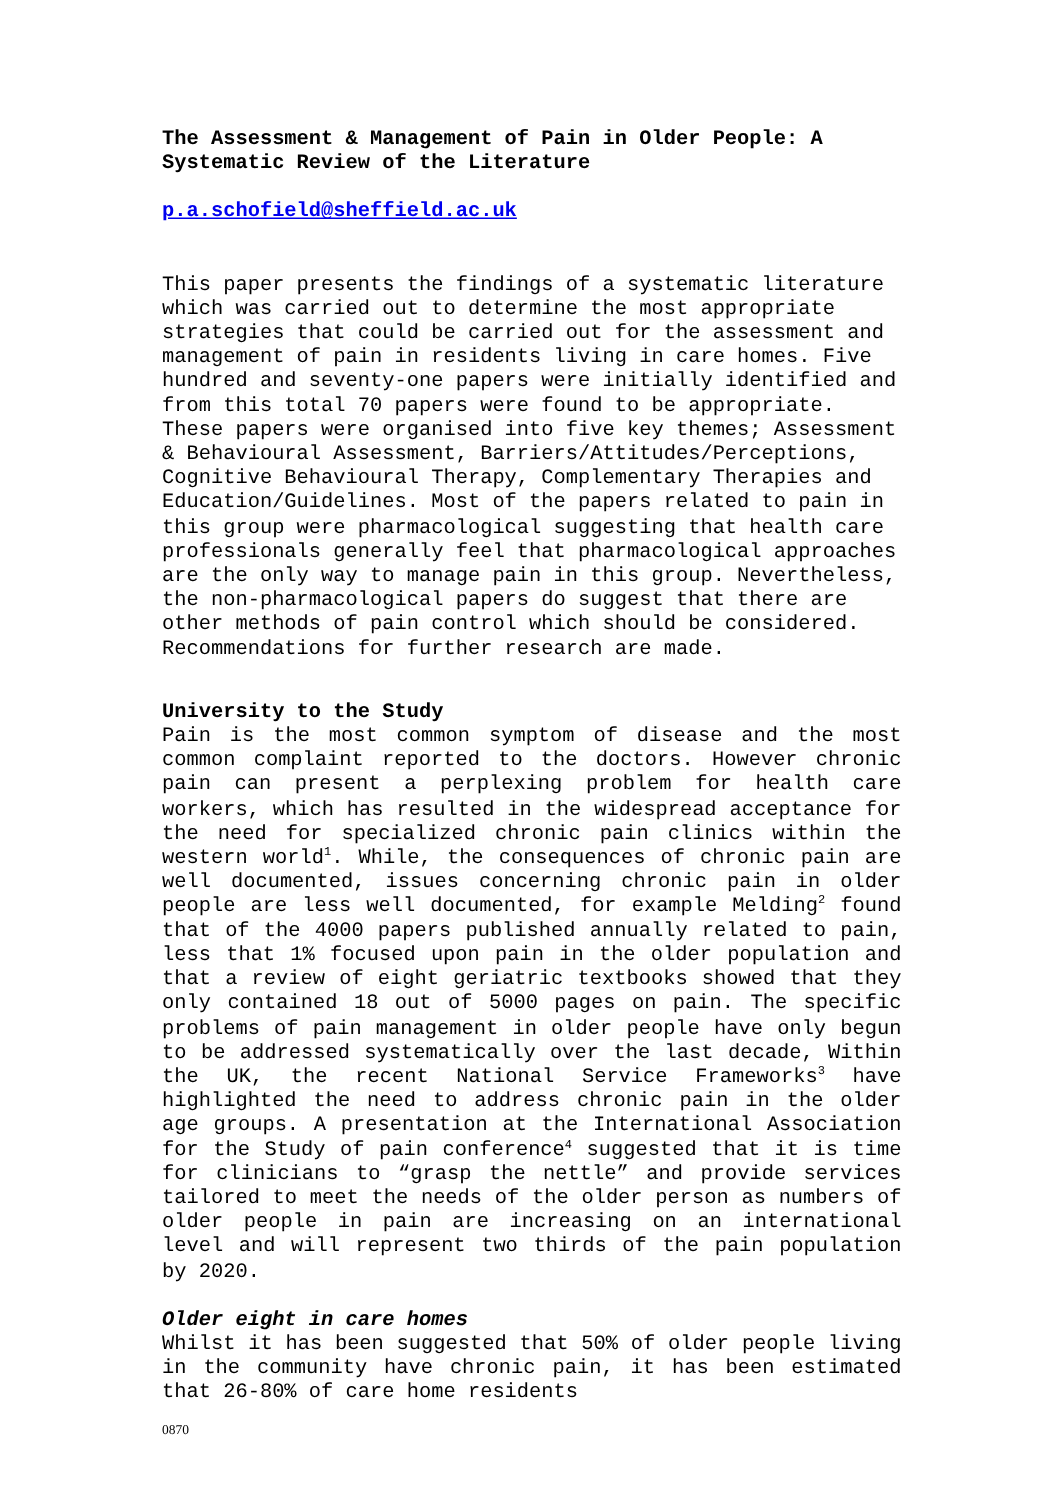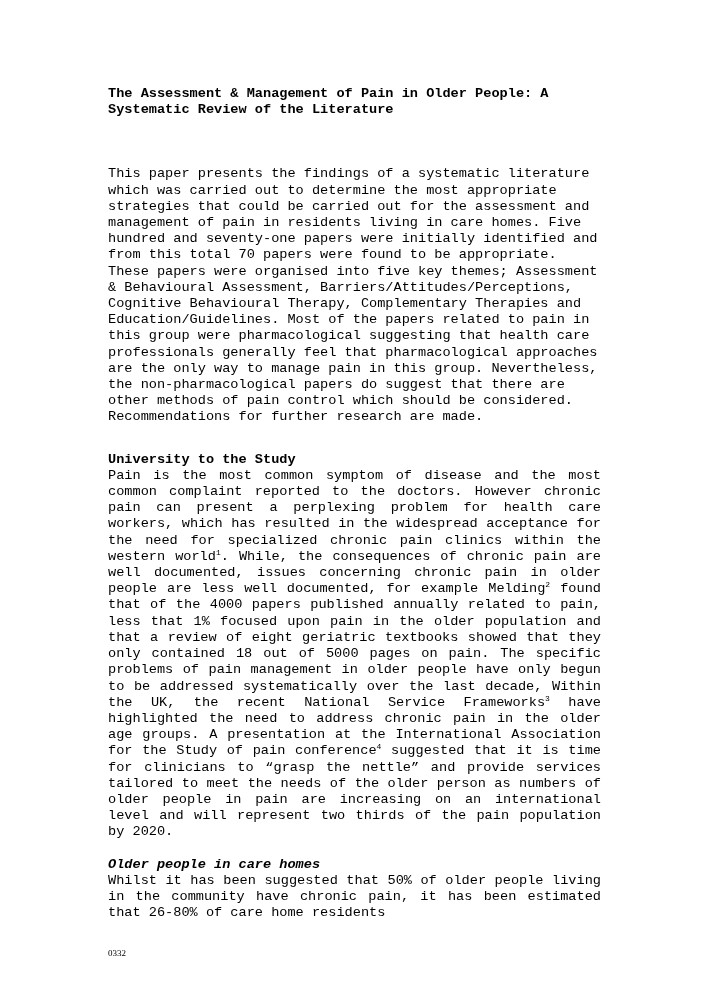--- a/index.html
+++ b/index.html
@@ -19,28 +19,29 @@
   sup { font-size: 8px; line-height: 0; vertical-align: 5px; }
   .footer { position: absolute; left: 108px; top: 948px; font-family: "Liberation Serif", serif; font-size: 9px; color: #000; }
 </style>
 </head>
 <body>
 
 <div class="page">
   <p class="block b">The Assessment &amp; Management of Pain in Older People: A Systematic Review of the Literature</p>
   <div class="gap"></div>
 
+  <a class="link">p.a.schofield@sheffield.ac.uk</a>
   <div class="gap"></div>
 
   <div class="gap"></div>
 
   <p class="block">This paper presents the findings of a systematic literature which was carried out to determine the most appropriate strategies that could be carried out for the assessment and management of pain in residents living in care homes. Five hundred and seventy-one papers were initially identified and from this total 70 papers were found to be appropriate. These papers were organised into five key themes; Assessment &amp; Behavioural Assessment, Barriers/Attitudes/Perceptions, Cognitive Behavioural Therapy, Complementary Therapies and Education/Guidelines. Most of the papers related to pain in this group were pharmacological suggesting that health care professionals generally feel that pharmacological approaches are the only way to manage pain in this group. Nevertheless, the non-pharmacological papers do suggest that there are other methods of pain control which should be considered. Recommendations for further research are made.</p>
   <div class="gap2"></div>
 
   <p class="block b">University to the Study</p>
   <p class="block justify"><span>Pain is the most common symptom of disease and the most common complaint reported to the doctors. However chronic pain can present a perplexing problem for health care workers, which has resulted in the widespread acceptance for the need for specialized chronic pain clinics within the western world</span><sup>1</sup><span>. While, the consequences of chronic pain are well documented, issues concerning chronic pain in older people are less well documented, for example Melding</span><sup>2</sup><span> found that of the 4000 papers published annually related to pain, less that 1% focused upon pain in the older population and that a review of eight geriatric textbooks showed that they only contained 18 out of 5000 pages on pain. The specific problems of pain management in older people have only begun to be addressed systematically over the last decade, Within the UK, the recent National Service Frameworks</span><sup>3</sup><span> have highlighted the need to address chronic pain in the older age groups. A presentation at the International Association for the Study of pain conference</span><sup>4</sup><span> suggested that it is time for clinicians to “grasp the nettle” and provide services tailored to meet the needs of the older person as numbers of older people in pain are increasing on an international level and will represent two thirds of the pain population by 2020.</span></p>
   <div class="gap"></div>
 
-  <p class="block italic-bold">Older people in care homes</p>
+  <p class="block italic-bold">Older eight in care homes</p>
   <p class="block justify">Whilst it has been suggested that 50% of older people living in the community have chronic pain, it has been estimated that 26-80% of care home residents</p>
 </div>
 
-<div class="footer">0332</div>
+<div class="footer">0870</div>
 
 </body></html>

